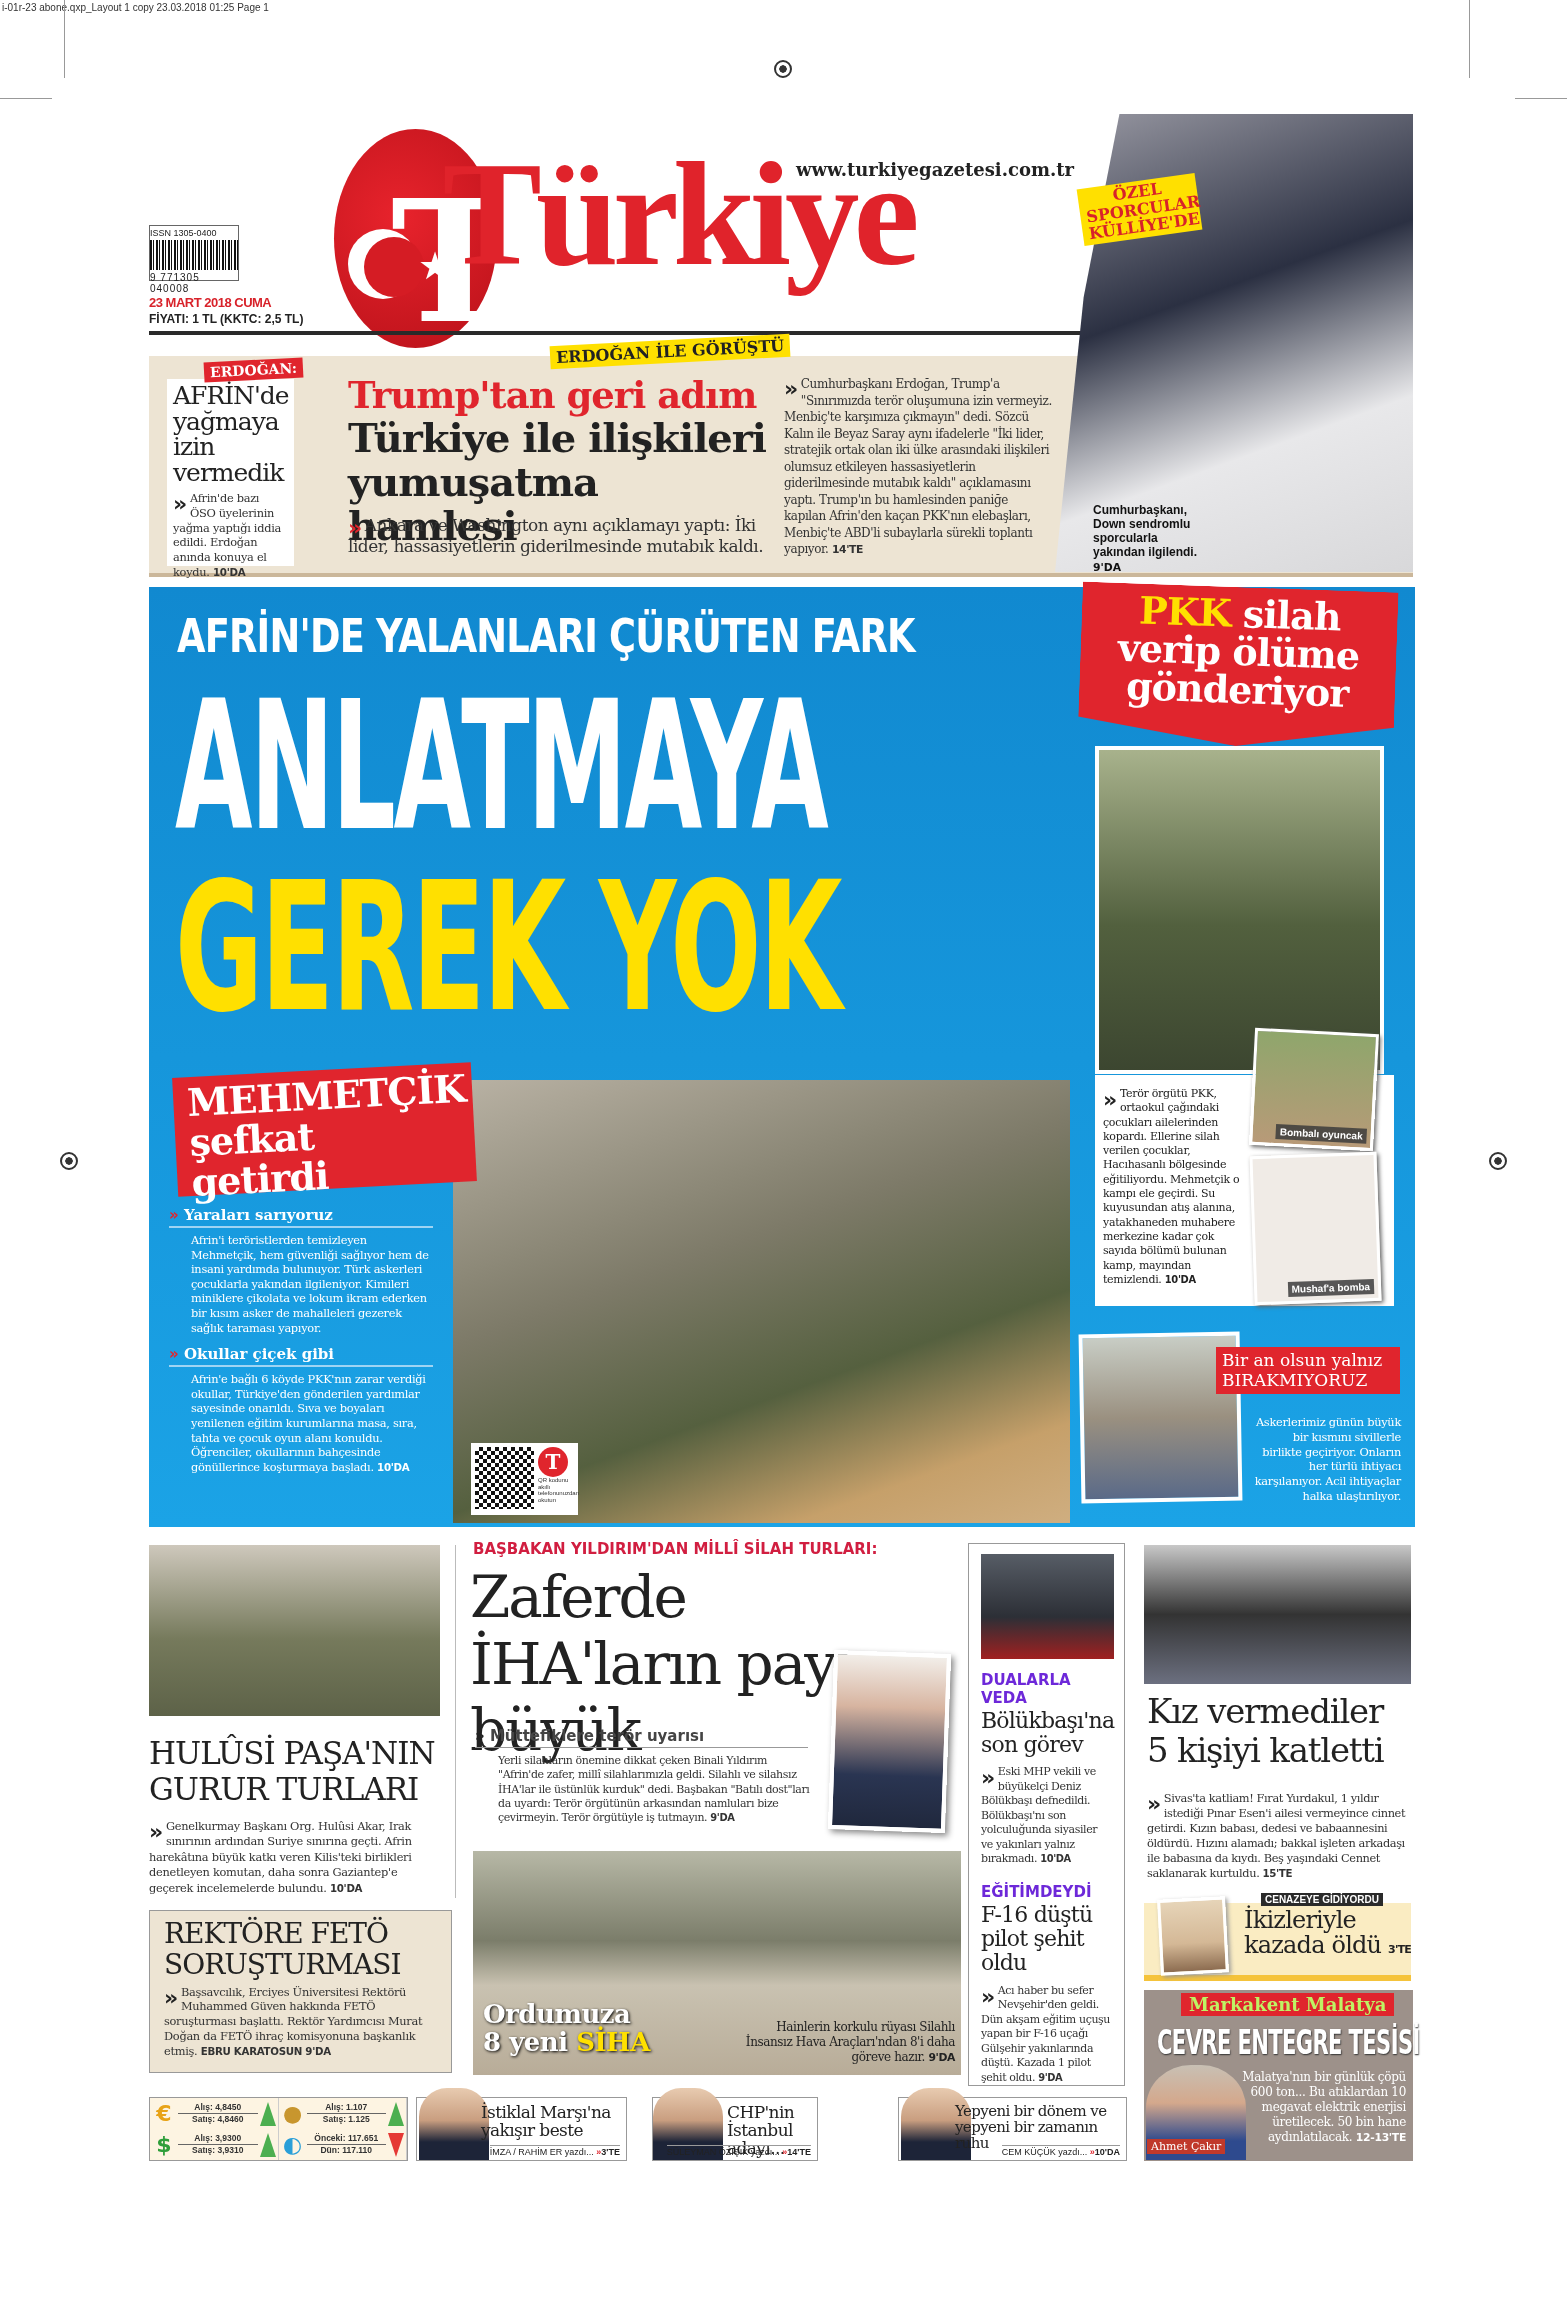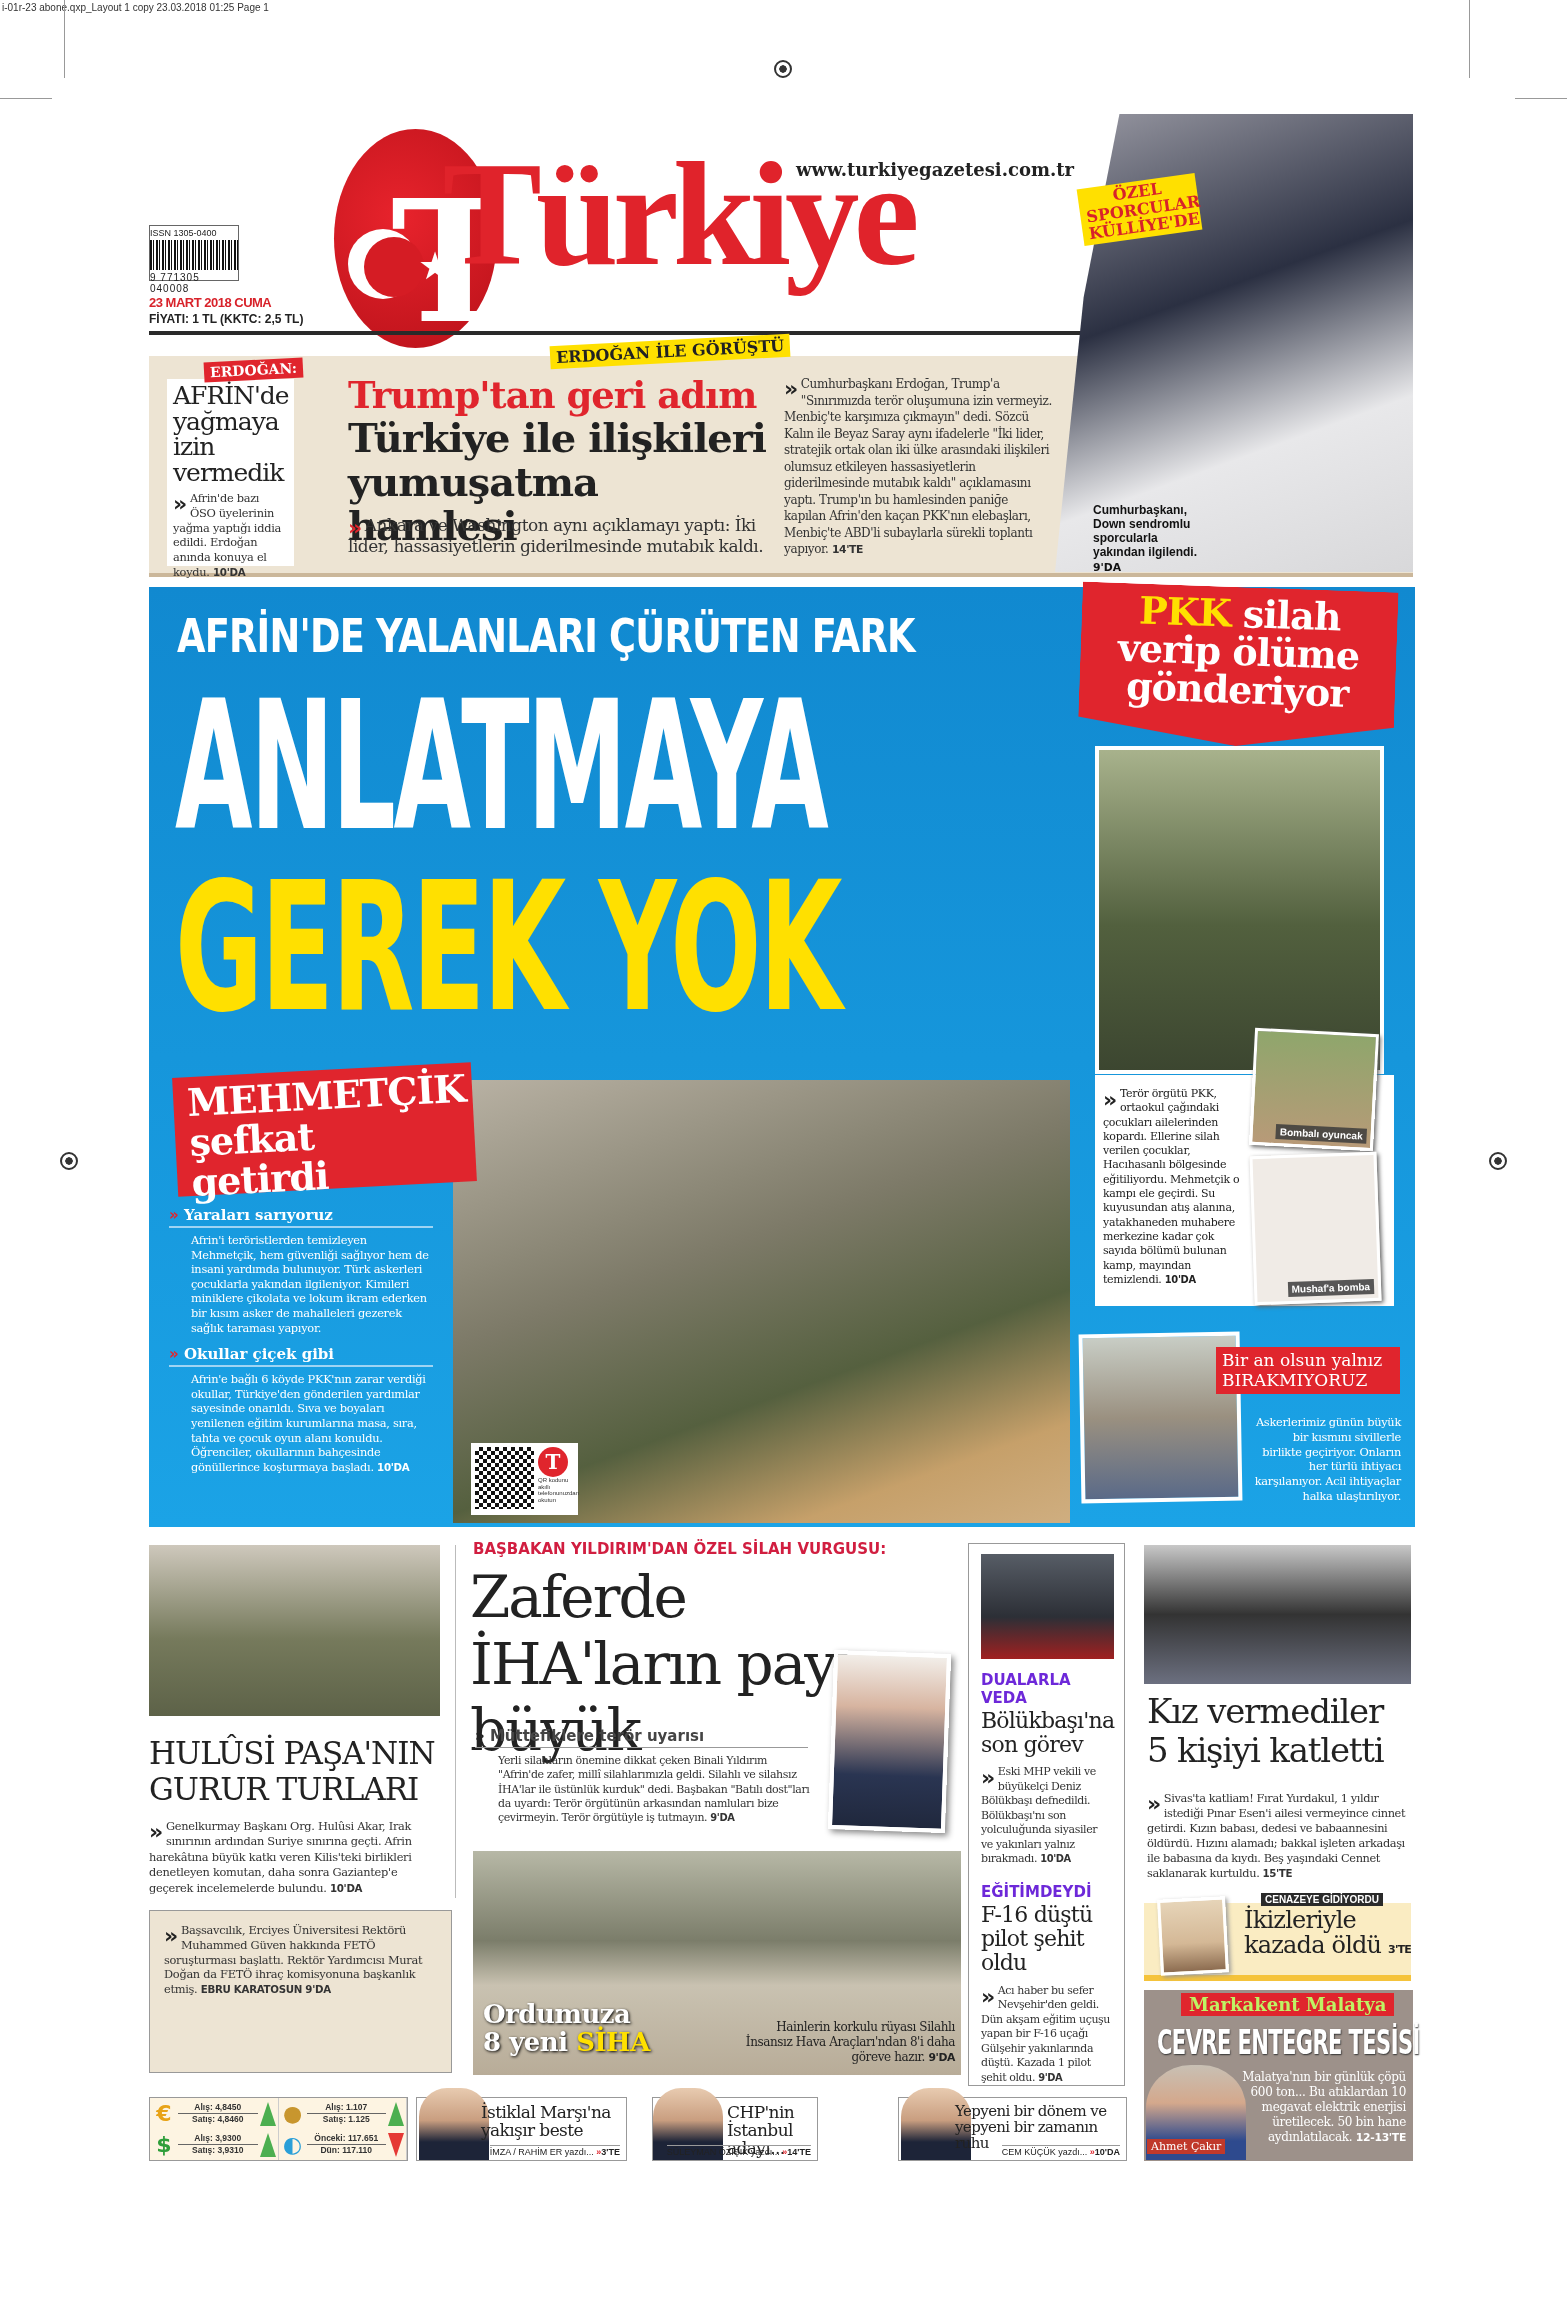--- a/index.html
+++ b/index.html
@@ -236,29 +236,30 @@
 <div class="abs yalniz-body">Askerlerimiz günün büyük bir kısmını sivillerle birlikte geçiriyor. Onların her türlü ihtiyacı karşılanıyor. Acil ihtiyaçlar halka ulaştırılıyor.</div>
 
 <div class="abs hulusi-photo"></div>
 <div class="abs hulusi-h" style="width:299px;">HULÛSİ PAŞA'NIN GURUR TURLARI</div>
 <div class="abs hulusi-body">
   <span class="raq">»</span>
   <span>Genelkurmay Başkanı Org. Hulûsi Akar, Irak sınırının ardından Suriye sınırına geçti. Afrin harekâtına büyük katkı veren Kilis'teki birlikleri denetleyen komutan, daha sonra Gaziantep'e geçerek incelemelerde bulundu.</span>
   <span class="ref">10'DA</span>
 </div>
 <div class="abs rektor">
+  <div class="rektor-h">REKTÖRE FETÖ SORUŞTURMASI</div>
   <div class="small-body" style="margin-top:4px;">
     <span class="raq">»</span>
     <span>Başsavcılık, Erciyes Üniversitesi Rektörü Muhammed Güven hakkında FETÖ soruşturması başlattı. Rektör Yardımcısı Murat Doğan da FETÖ ihraç komisyonuna başkanlık etmiş.</span>
     <span class="ref">EBRU KARATOSUN 9'DA</span>
   </div>
 </div>
 <div class="abs vdiv" style="left:455px;top:1545px;height:353px;"></div>
 
-<div class="abs bas-kicker">BAŞBAKAN YILDIRIM'DAN ÖZEL SİLAH VURGUSU:</div>
+<div class="abs bas-kicker">BAŞBAKAN YILDIRIM'DAN MİLLÎ SİLAH TURLARI:</div>
 <div class="abs zaferde" style="width:428px;">Zaferde İHA'ların payı büyük</div>
 <div class="abs yildirim-photo"></div>
 <div class="abs mutt-h"><span style="color:#222;">» </span><span>Müttefiklere terör uyarısı</span></div>
 <div class="abs mutt-body"><span>Yerli silahların önemine dikkat çeken Binali Yıldırım "Afrin'de zafer, millî silahlarımızla geldi. Silahlı ve silahsız İHA'lar ile üstünlük kurduk" dedi. Başbakan "Batılı dost"ları da uyardı: Terör örgütünün arkasından namluları bize çevirmeyin. Terör örgütüyle iş tutmayın.</span> <span class="ref">9'DA</span></div>
 <div class="abs drone-photo"></div>
 <div class="abs ordu">
   <div>Ordumuza</div>
   <div><span>8 yeni </span><span class="y">SİHA</span></div>
 </div>
 <div class="abs drone-cap"><span>Hainlerin korkulu rüyası Silahlı İnsansız Hava Araçları'ndan 8'i daha göreve hazır.</span> <span class="ref">9'DA</span></div>

